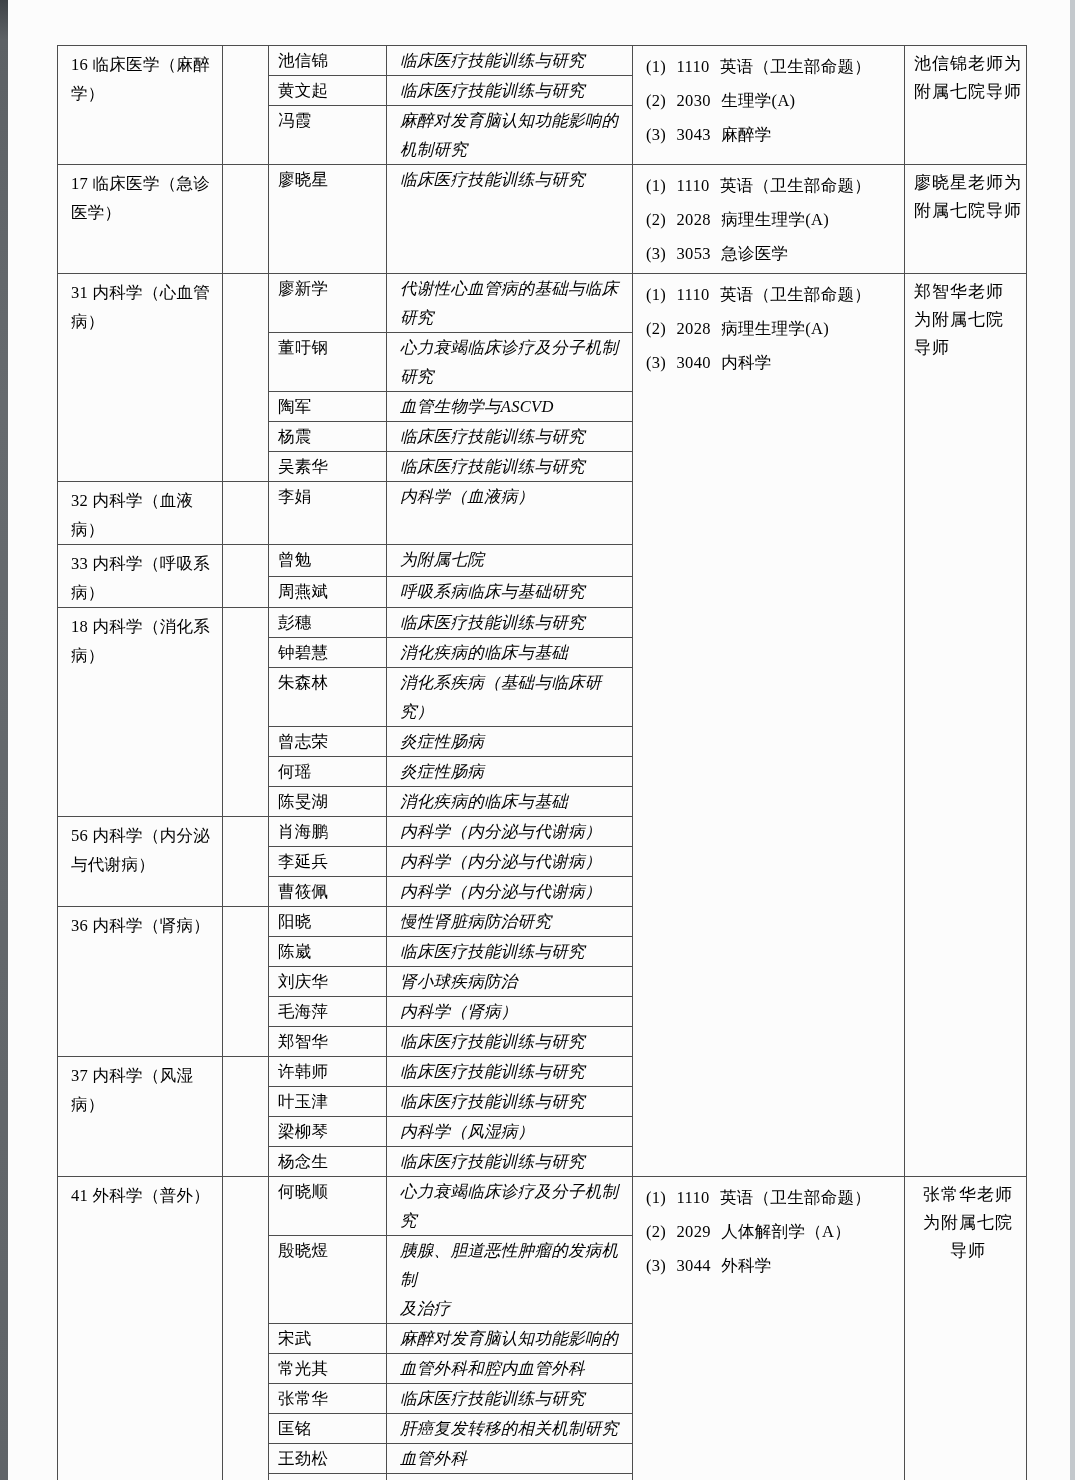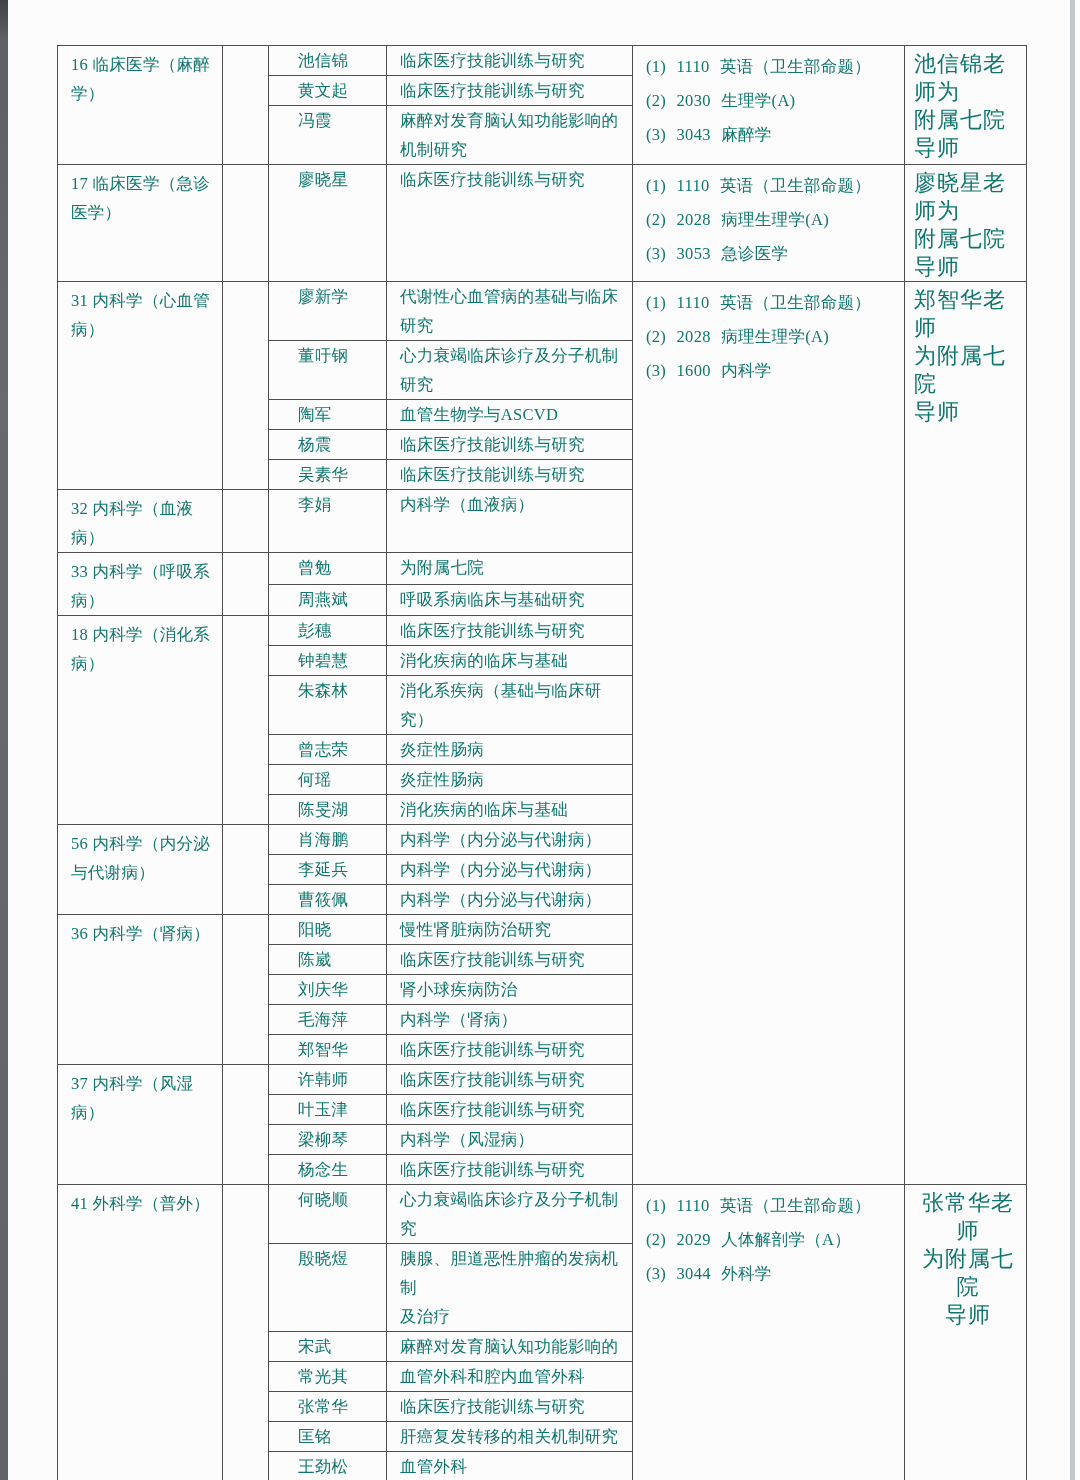--- a/index.html
+++ b/index.html
@@ -2,21 +2,21 @@
 <html><head>
 <meta charset="utf-8">
 <style>
   html,body{margin:0;padding:0;background:#e8e8e8;}
   .page{
     position:relative;
     width:1080px;height:1480px;
     background:#fcfcfc;
     overflow:hidden;
     font-family:"Liberation Serif","DejaVu Serif",serif;
-    color:#0f766e;
+    color:#000000;
   }
   
   .edge-left{
     position:absolute;left:0;top:0;width:8px;height:1480px;
     background:linear-gradient(180deg,#3f4347 0px,#5d6165 40px,#666a6e 400px,#606468 100%);
   }
   .edge-right{
     position:absolute;left:1070px;top:0;width:5px;height:1480px;
     background:#c2c7cb;
   }
@@ -34,25 +34,25 @@
     vertical-align:top;
     white-space:pre-line;
     font-size:16.5px;
     line-height:29px;
     letter-spacing:.3px;
     padding:0 4px 0 11px;
     overflow:hidden;
   }
   td.spec{padding:4px 8px 0 13px;}
   td.spacer{padding:0;}
-  td.name{padding-left:29px;margin-left:32px;}
-  td.dir{padding-left:13px;}
+  td.name{padding-left:9px;margin-left:32px;}
+  td.dir{padding-left:13px;font-style:italic;}
   td.exam{padding:6px 2px 0 13px;}
   .exam-item{line-height:29px;margin-bottom:5px;word-spacing:6px;}
-  td.note{padding:4px 4px 0 9px;line-height:28px;letter-spacing:1px;font-size:22px;}
+  td.note{padding:4px 4px 0 9px;line-height:28px;letter-spacing:1px;font-size:17px;}
   .note-g0,.note-g1{padding-top:4px;}
   .note-g2{padding-top:585px;}
   .note-g3{padding-top:36px;text-align:center;}
 </style>
 </head>
 <body>
 
 <div class="page">
   <div class="edge-left"></div>
   <div class="edge-right"></div>
@@ -95,21 +95,21 @@
           <td class="note note-g1" rowspan="1">廖晓星老师为
 附属七院导师</td>
         </tr>
         <tr>
           <td class="spec" rowspan="5">31 内科学（心血管
 病）</td>
           <td class="spacer" rowspan="5"></td>
           <td class="name">廖新学</td>
           <td class="dir">代谢性心血管病的基础与临床
 研究</td>
-          <td class="exam" rowspan="26"><div class="exam-item">(1) 1110 英语（卫生部命题）</div><div class="exam-item">(2) 2028 病理生理学(A)</div><div class="exam-item">(3) 1600 内科学</div></td>
+          <td class="exam" rowspan="26"><div class="exam-item">(1) 1110 英语（卫生部命题）</div><div class="exam-item">(2) 2028 病理生理学(A)</div><div class="exam-item">(3) 3040 内科学</div></td>
           <td class="note note-g2" rowspan="26">郑智华老师
 为附属七院
 导师</td>
         </tr>
         <tr>
           <td class="name">董吁钢</td>
           <td class="dir">心力衰竭临床诊疗及分子机制
 研究</td>
         </tr>
         <tr>

